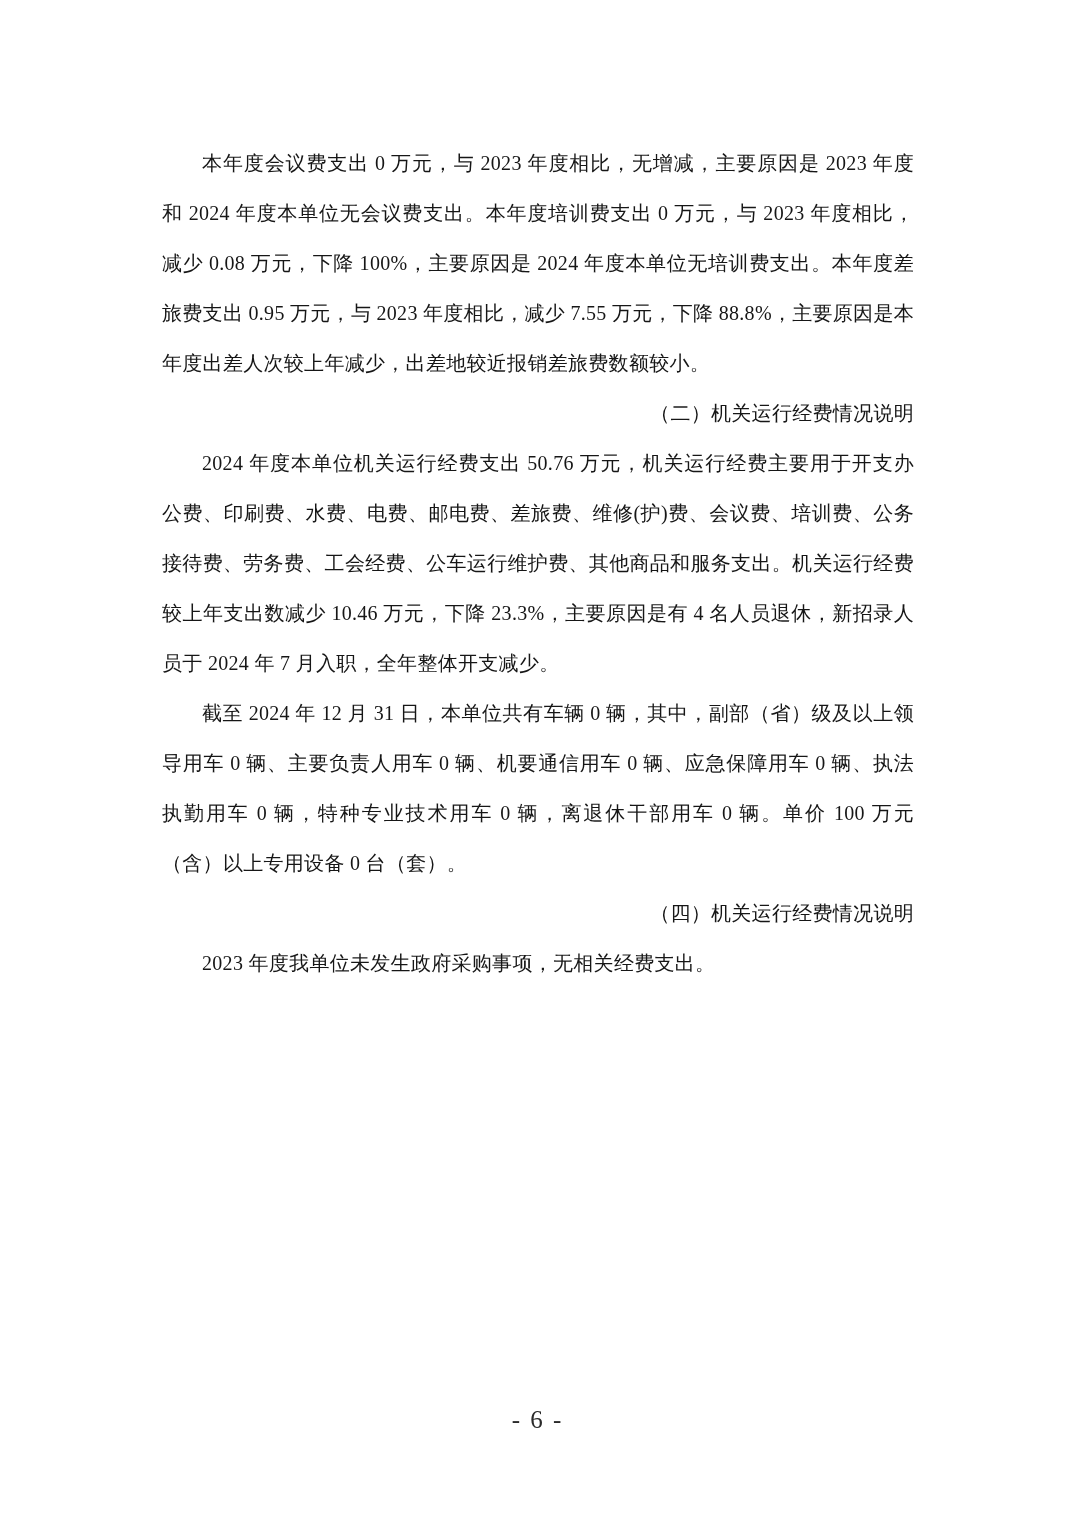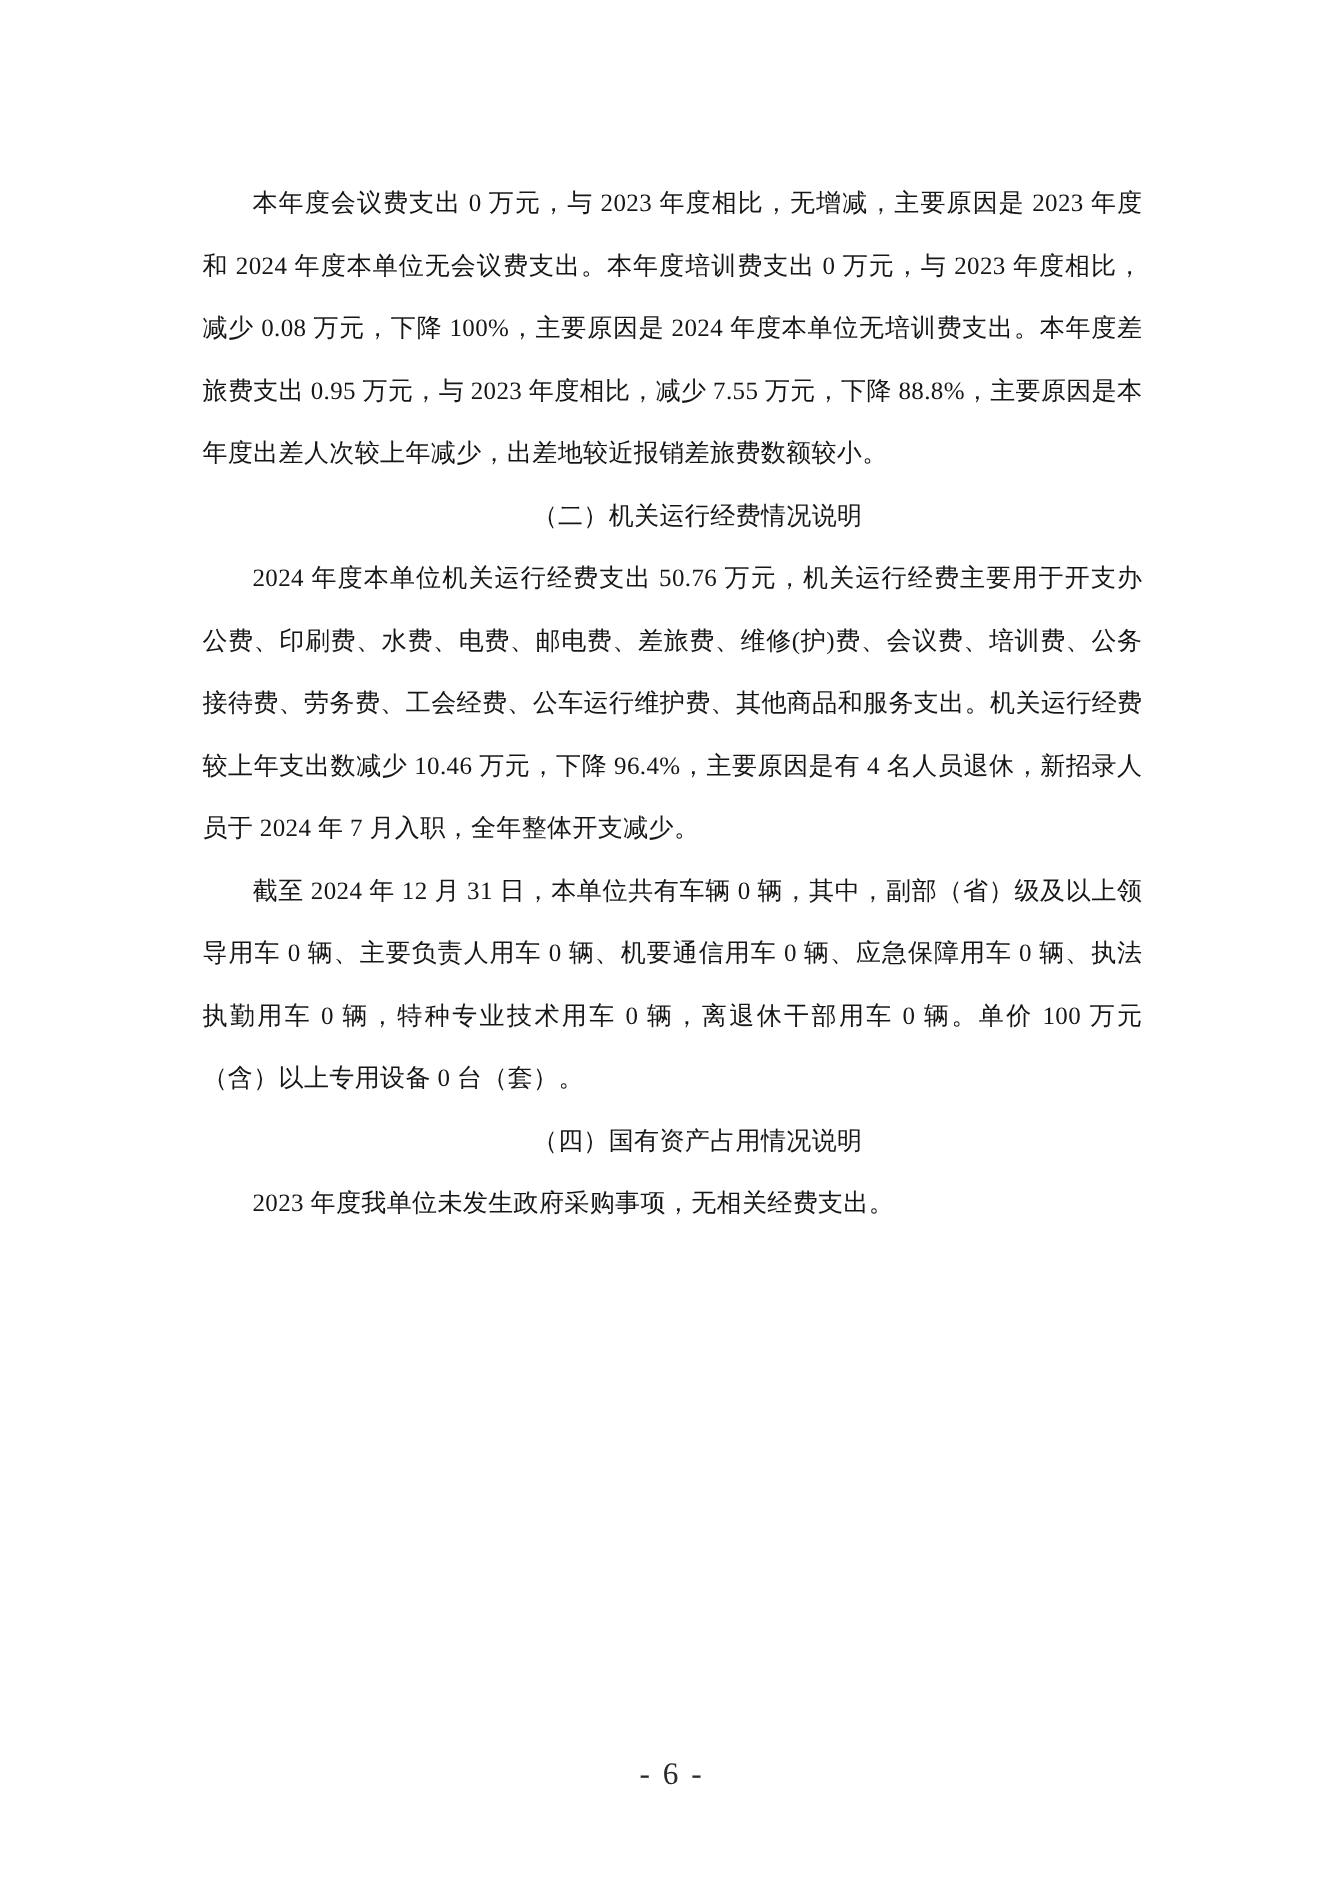--- a/index.html
+++ b/index.html
@@ -26,40 +26,40 @@
     margin: 0;
     padding: 0;
     font-size: 20px;
     line-height: 50px;
     text-indent: 2em;
     text-align: justify;
     text-justify: inter-ideograph;
     letter-spacing: 0.3px;
   }
   .content p.heading {
-    text-align: center;
+    text-align: right;
   }
   .footer {
     position: absolute;
     left: 0;
     top: 1400px;
     width: 100%;
     text-align: center;
     font-size: 25px;
     line-height: 40px;
     letter-spacing: 2px;
     color: #2a2a2a;
   }
 </style>
 </head>
 <body>
 
 <div class="page">
   <div class="content">
       <p class="body">本年度会议费支出 0 万元，与 2023 年度相比，无增减，主要原因是 2023 年度和 2024 年度本单位无会议费支出。本年度培训费支出 0 万元，与 2023 年度相比，减少 0.08 万元，下降 100%，主要原因是 2024 年度本单位无培训费支出。本年度差旅费支出 0.95 万元，与 2023 年度相比，减少 7.55 万元，下降 88.8%，主要原因是本年度出差人次较上年减少，出差地较近报销差旅费数额较小。</p>
       <p class="heading">（二）机关运行经费情况说明</p>
-      <p class="body">2024 年度本单位机关运行经费支出 50.76 万元，机关运行经费主要用于开支办公费、印刷费、水费、电费、邮电费、差旅费、维修(护)费、会议费、培训费、公务接待费、劳务费、工会经费、公车运行维护费、其他商品和服务支出。机关运行经费较上年支出数减少 10.46 万元，下降 96.4%，主要原因是有 4 名人员退休，新招录人员于 2024 年 7 月入职，全年整体开支减少。</p>
+      <p class="body">2024 年度本单位机关运行经费支出 50.76 万元，机关运行经费主要用于开支办公费、印刷费、水费、电费、邮电费、差旅费、维修(护)费、会议费、培训费、公务接待费、劳务费、工会经费、公车运行维护费、其他商品和服务支出。机关运行经费较上年支出数减少 10.46 万元，下降 23.3%，主要原因是有 4 名人员退休，新招录人员于 2024 年 7 月入职，全年整体开支减少。</p>
       <p class="body">截至 2024 年 12 月 31 日，本单位共有车辆 0 辆，其中，副部（省）级及以上领导用车 0 辆、主要负责人用车 0 辆、机要通信用车 0 辆、应急保障用车 0 辆、执法执勤用车 0 辆，特种专业技术用车 0 辆，离退休干部用车 0 辆。单价 100 万元（含）以上专用设备 0 台（套）。</p>
-      <p class="heading">（四）国有资产占用情况说明</p>
+      <p class="heading">（四）机关运行经费情况说明</p>
       <p class="body">2023 年度我单位未发生政府采购事项，无相关经费支出。</p>
     </div>
   <div class="footer">- 6 -</div>
 </div>
 
 </body></html>

